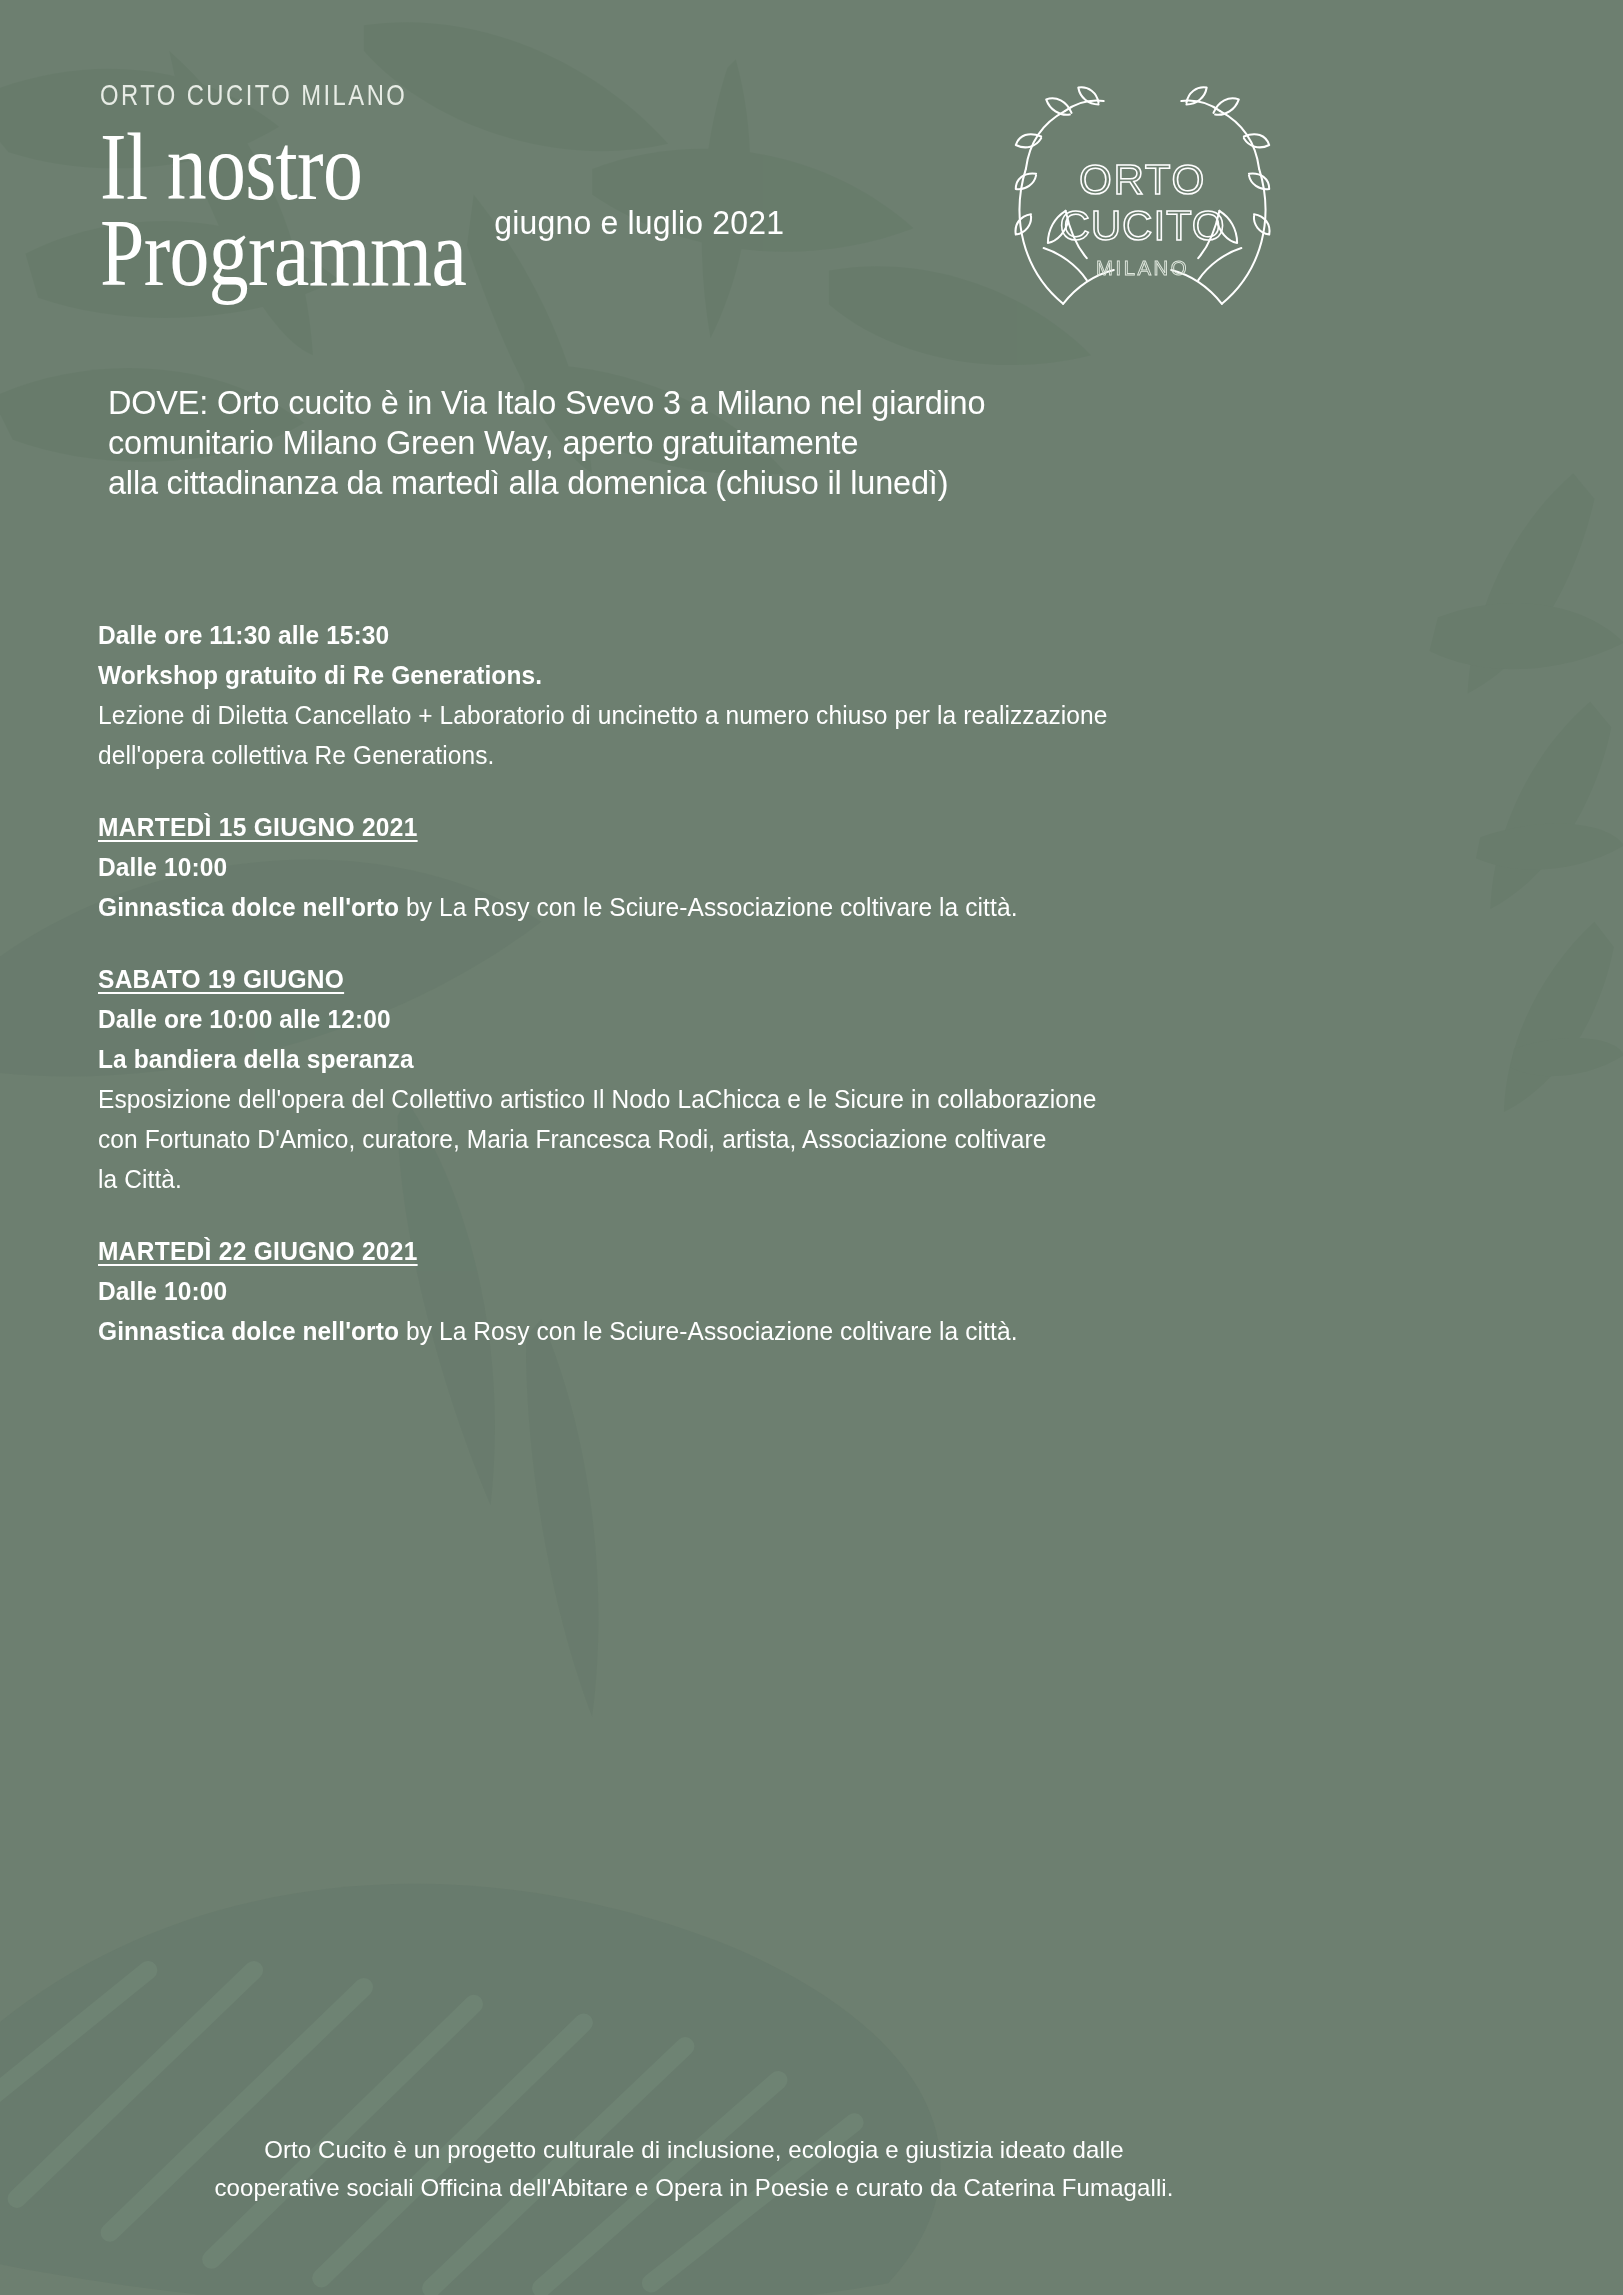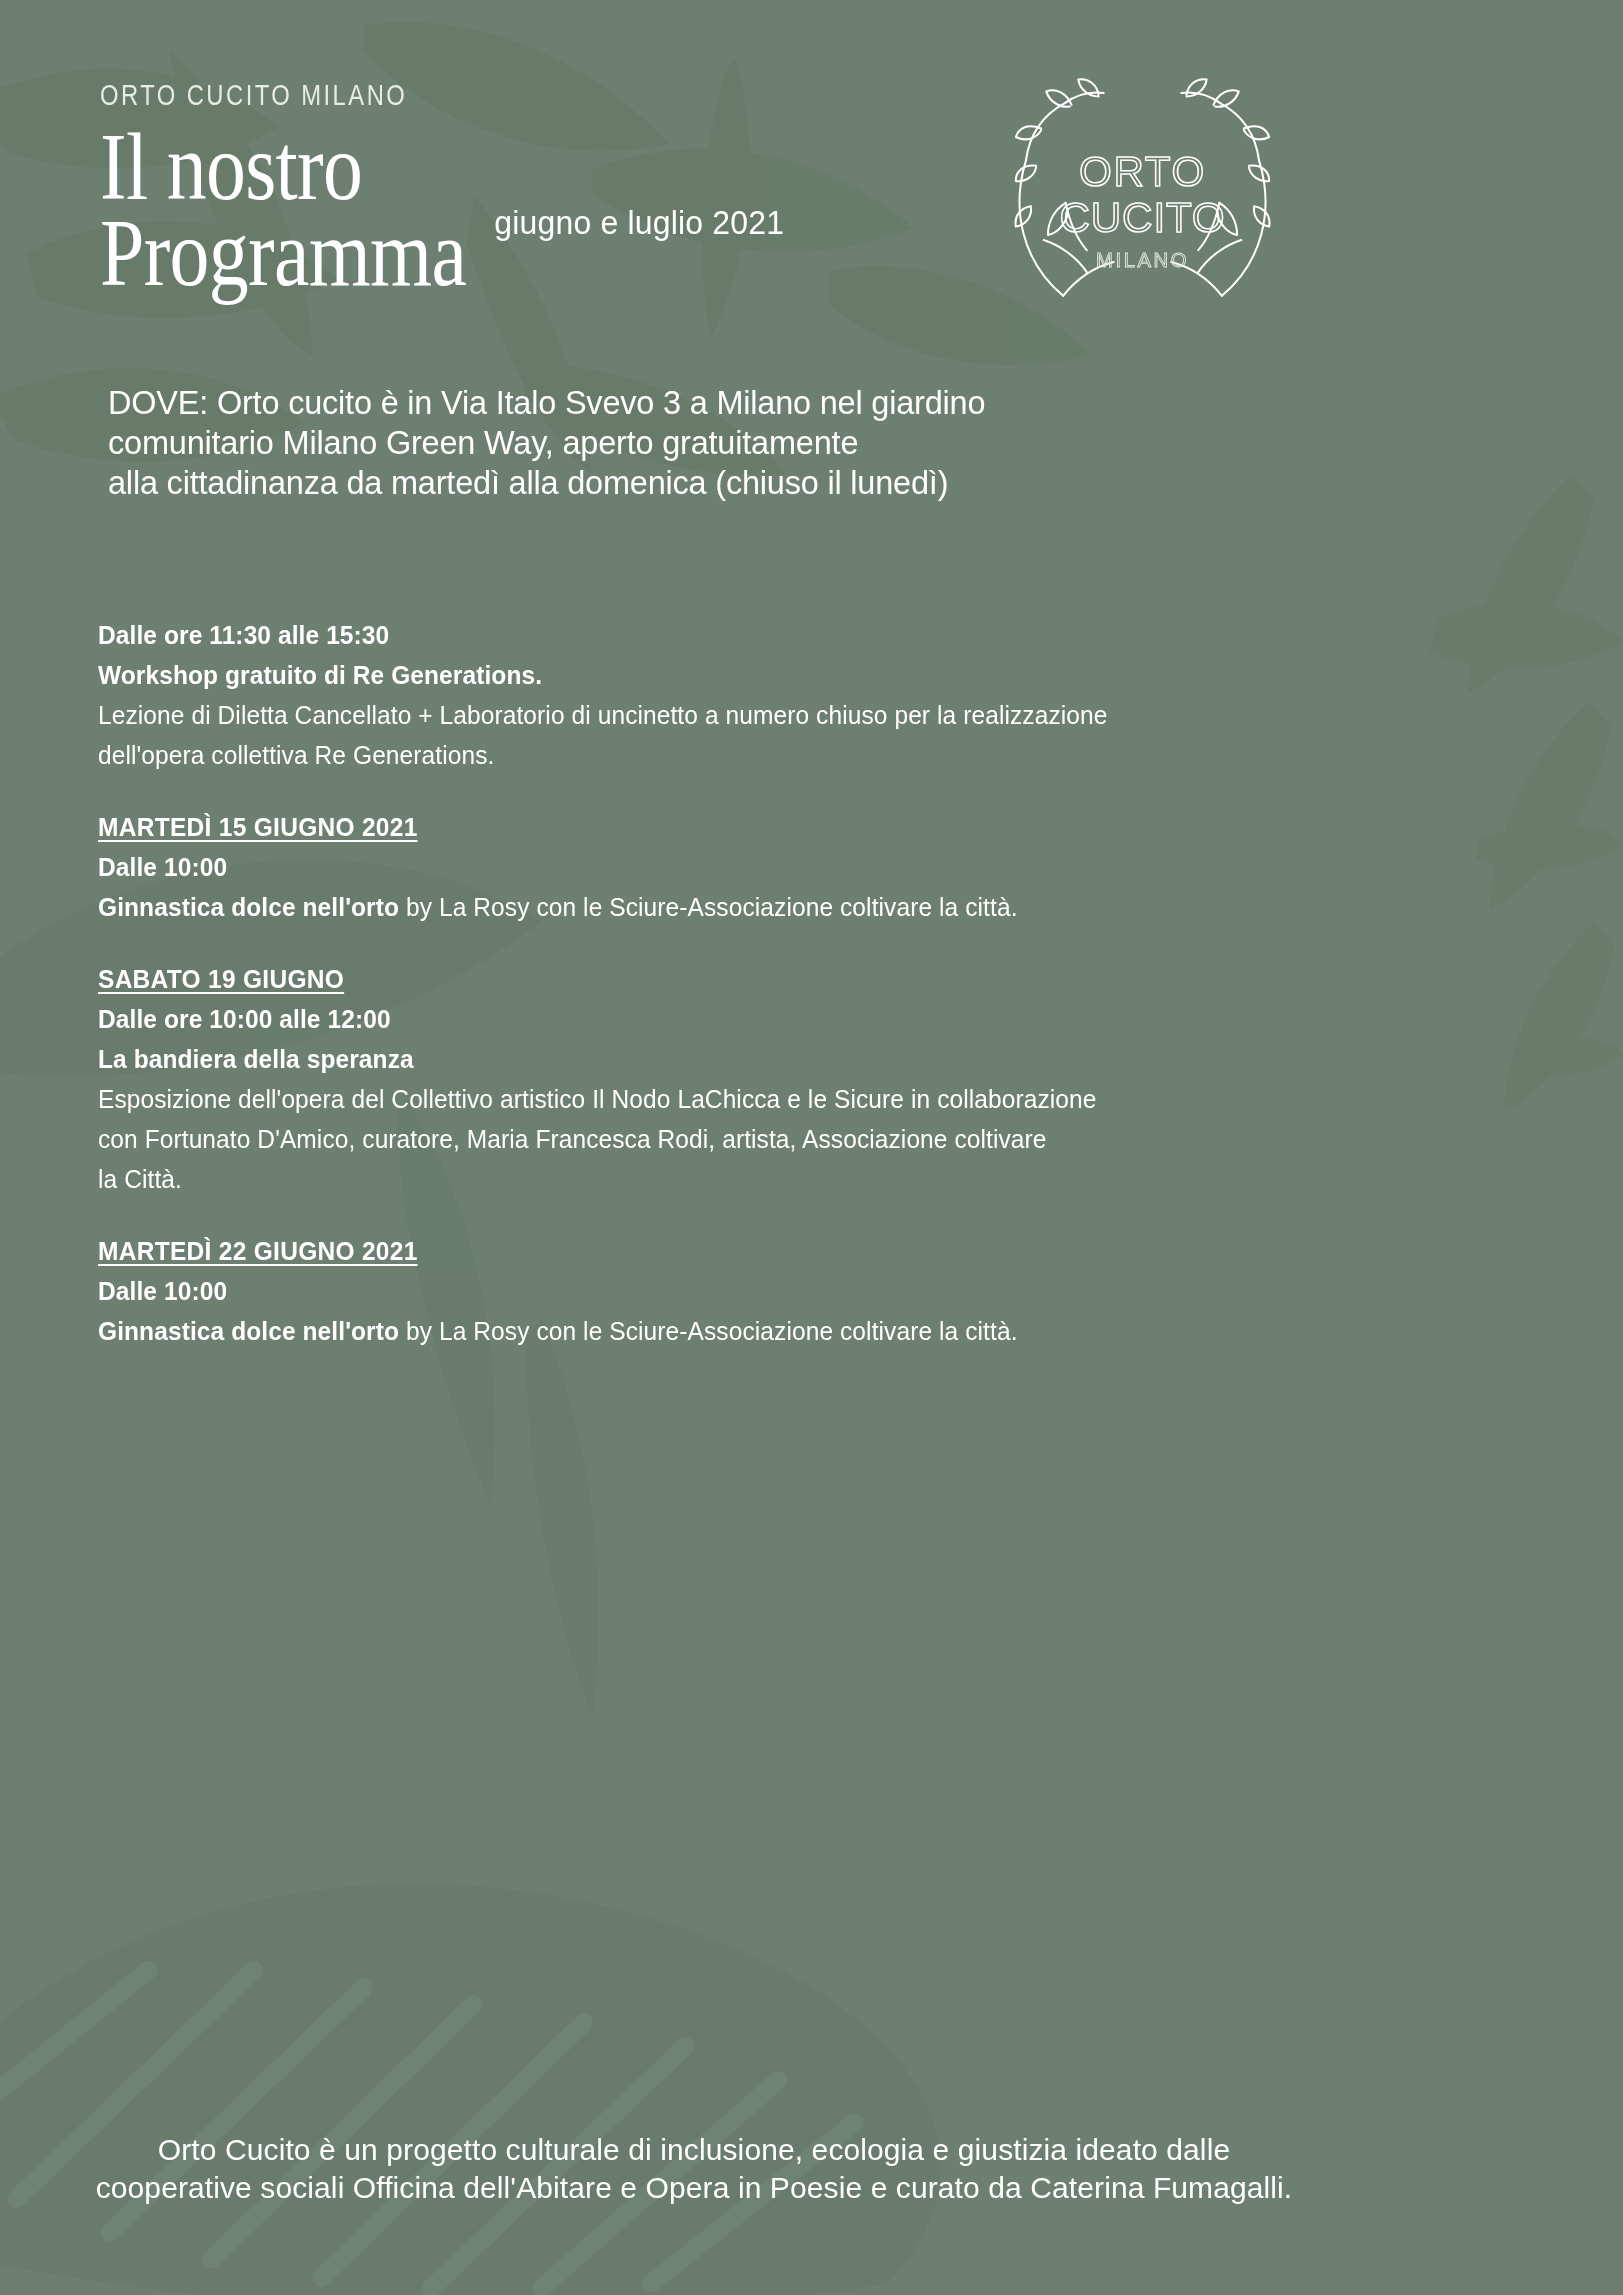--- a/index.html
+++ b/index.html
@@ -94,21 +94,21 @@
     letter-spacing: -0.2px;
     transform: scaleX(0.955);
     transform-origin: left top;
   }
   .dove div { white-space: nowrap; }
 
   
   .logo {
     position: absolute;
     right: 85px;
-    top: 66px;
+    top: 74px;
     width: 321px;
     height: 245px;
   }
 
   
   .program {
     position: absolute;
     left: 98px;
     top: 597px;
     width: 1421px;
@@ -137,21 +137,21 @@
   }
   .line.mixed b { font-weight: 700; }
 
   
   .footer {
     position: absolute;
     left: 0;
     right: 0;
     top: 2131px;
     text-align: center;
-    font-size: 30px;
+    font-size: 24px;
     line-height: 38px;
     font-weight: 400;
     letter-spacing: 0.1px;
   }
   .footer div { white-space: nowrap; }
 </style>
 </head>
 <body>
 
 <svg id="bg-watermark" viewBox="0 0 1920 2714" preserveAspectRatio="none" aria-hidden="true">

